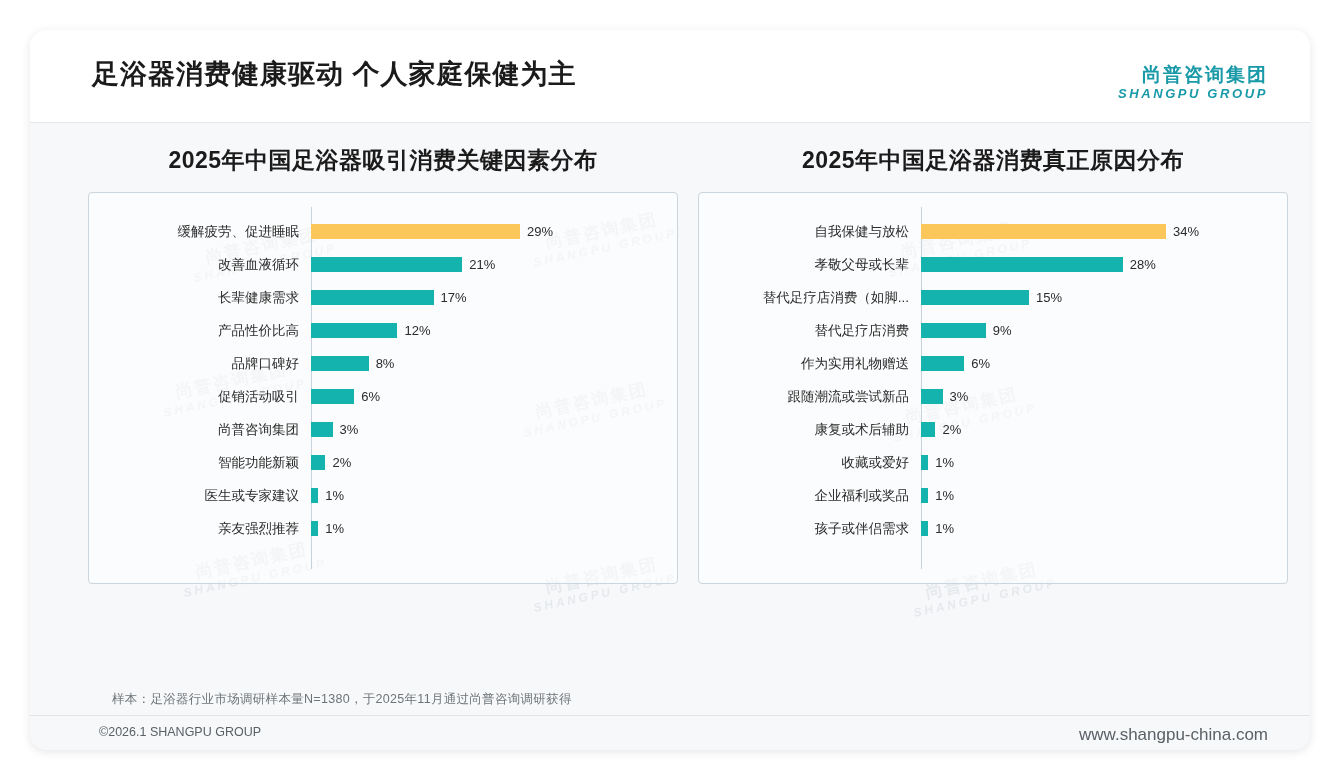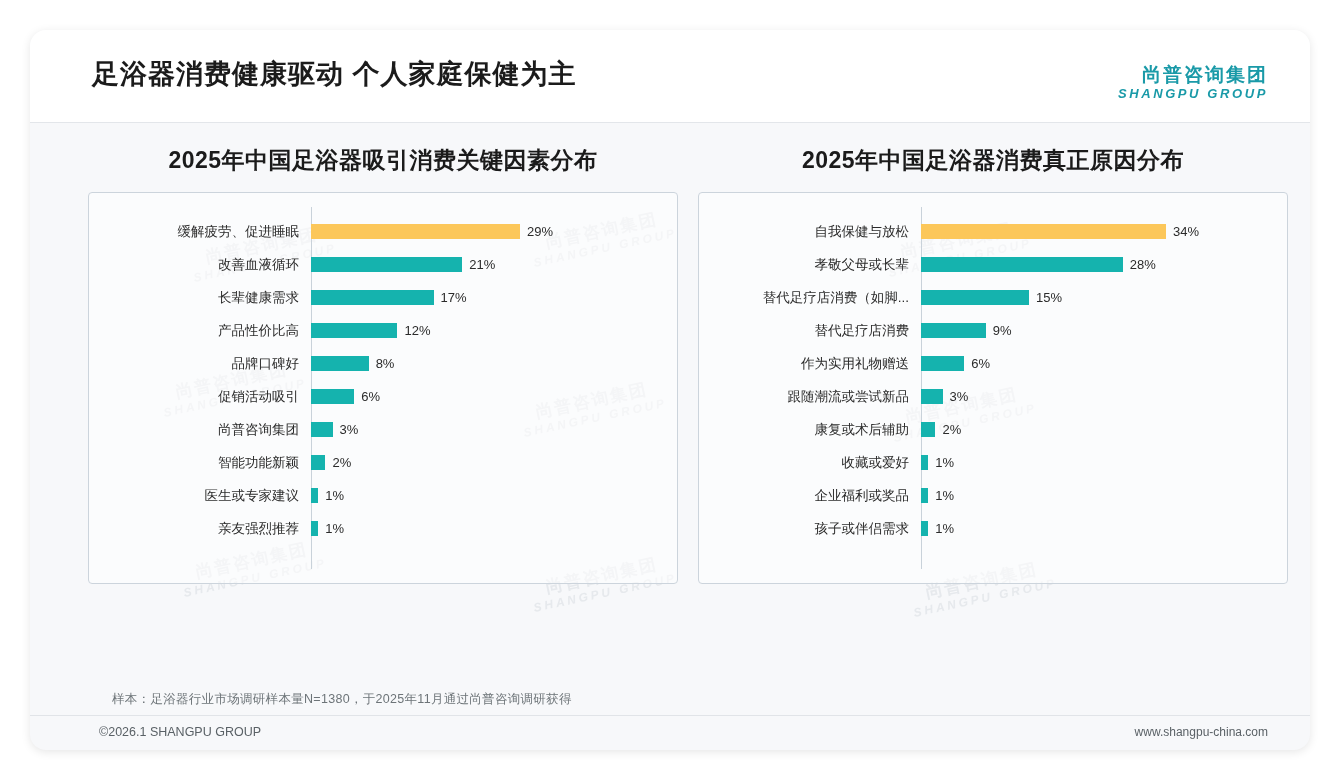--- a/index.html
+++ b/index.html
@@ -171,21 +171,21 @@
     left: 42px;
     top: 9px;
     font-size: 12.5px;
     color: #5a6166;
     margin-left: 27px;
   }
   .footer-right {
     position: absolute;
     right: 42px;
     top: 9px;
-    font-size: 12px;
+    font-size: 17px;
     color: #5a6166;
   }
 </style>
 </head>
 <body>
 
 <div class="slide">
 
   <div class="header">
     <div class="header-title">足浴器消费健康驱动 个人家庭保健为主</div>

